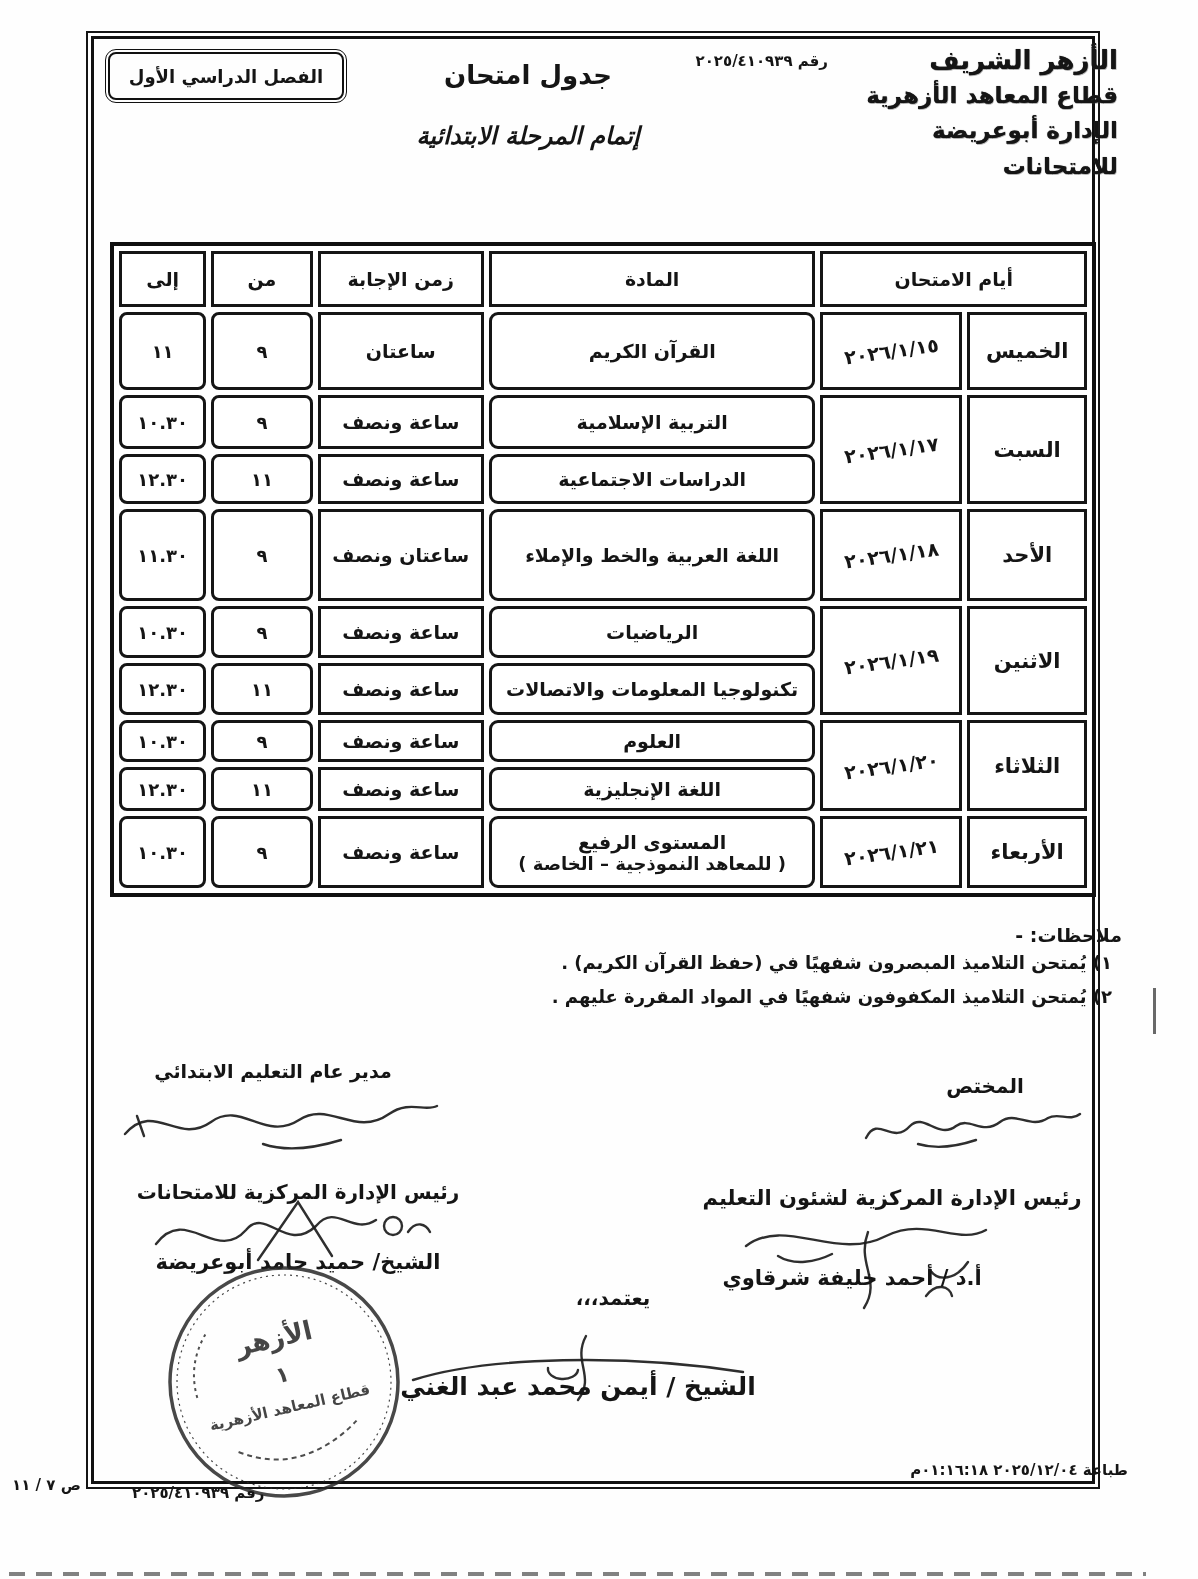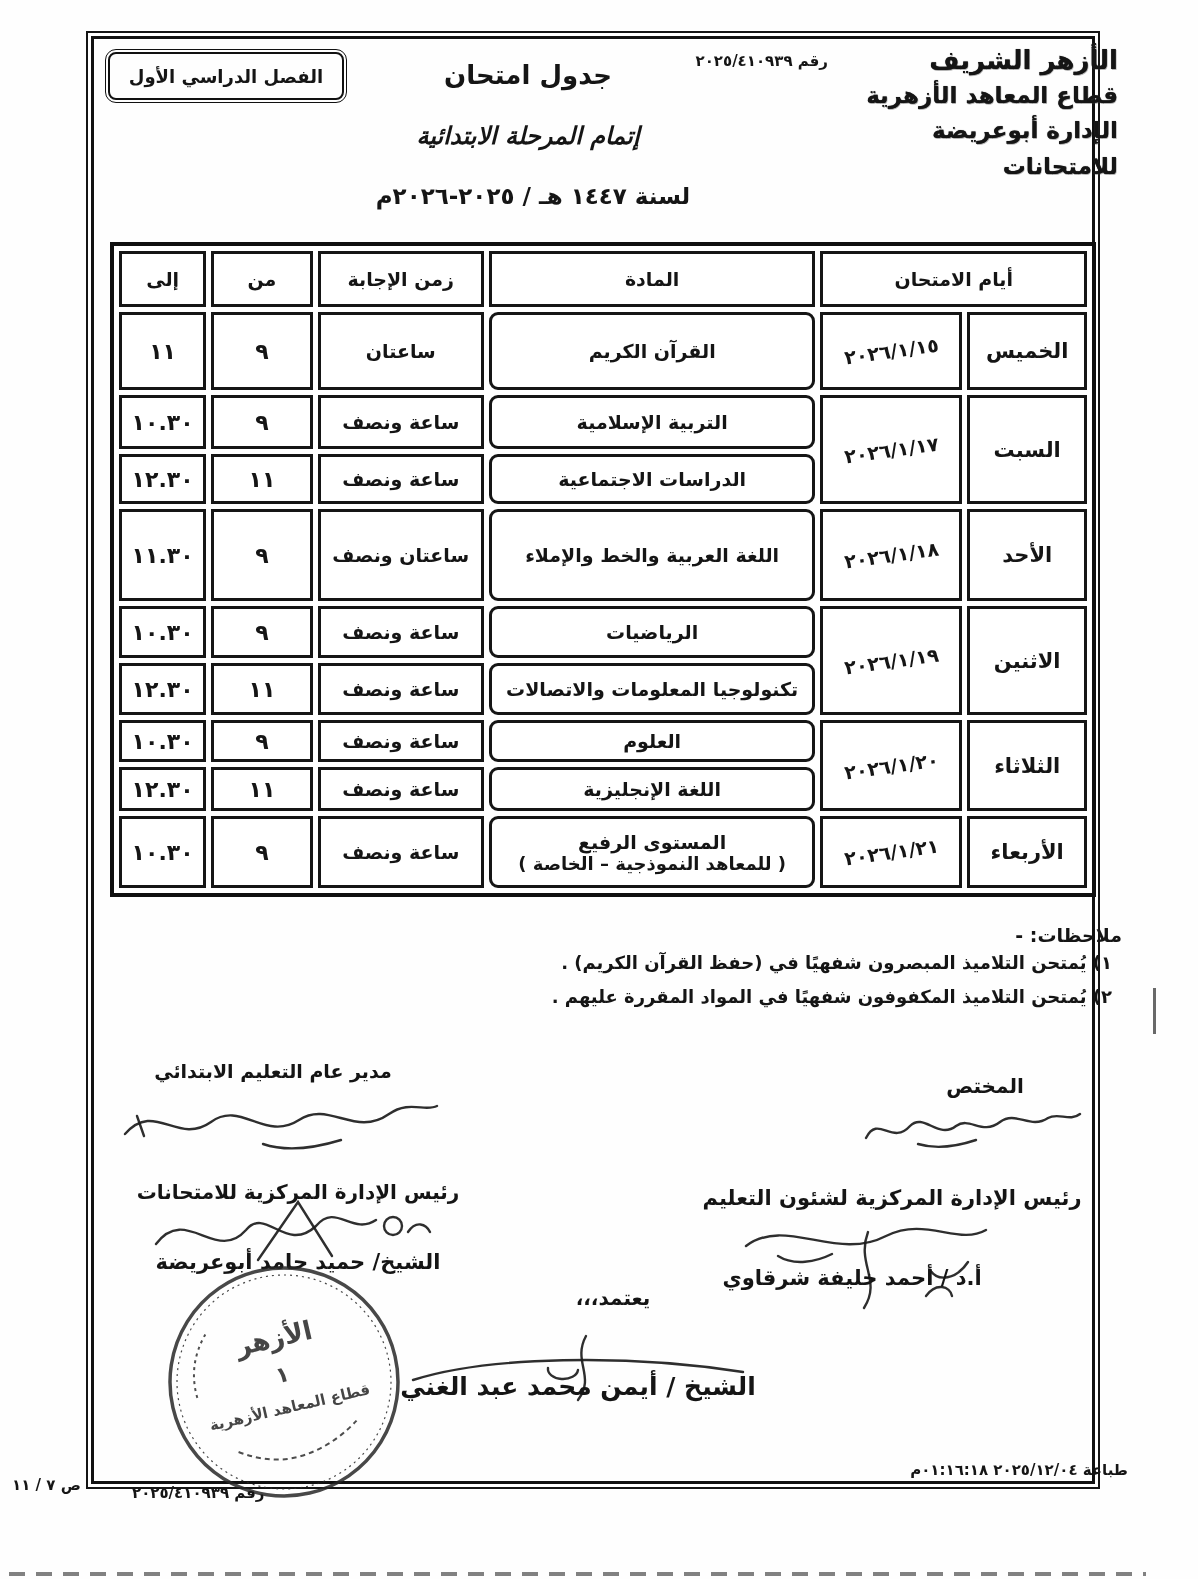--- a/index.html
+++ b/index.html
@@ -35,21 +35,21 @@
   table.exam{width:100%;border-collapse:separate;border-spacing:5px;table-layout:fixed;}
   table.exam th,table.exam td{border:3px solid #151515;background:#fff;text-align:center;
     vertical-align:middle;font-weight:bold;padding:2px 4px;overflow:hidden;}
   table.exam th{font-size:19px;}
   td.day{font-size:21px;}
   td.date{font-size:19px;}
   td.date .tilt{display:inline-block;transform:rotate(-8deg);white-space:nowrap;}
   td.subj{font-size:19px;border-radius:9px;}
   td.subj .subj2{font-size:18px;}
   td.dur{font-size:19px;}
-  td.num{font-size:22px;}
+  td.num{font-size:18px;border-radius:8px;}
   tr.h56{height:56px;} tr.h78{height:78px;} tr.h54{height:54px;} tr.h50{height:50px;}
   tr.h92{height:92px;} tr.h52{height:52px;} tr.h42{height:42px;} tr.h44{height:44px;} tr.h72{height:72px;}
 
   
   .notes{position:absolute;right:76px;top:924px;text-align:right;}
   .notes .nt{font-size:19px;font-weight:bold;}
   .notes .ni{font-size:18px;font-weight:bold;line-height:34px;margin-right:10px;}
 
   
   .sigtitle{position:absolute;font-weight:bold;text-align:center;white-space:nowrap;}
@@ -85,21 +85,20 @@
 
   <div class="org">
     <div class="fancy org-name">الأزهر الشريف</div>
     <div class="fancy org-sector">قطاع المعاهد الأزهرية</div>
     <div class="fancy org-admin">الإدارة أبوعريضة للامتحانات</div>
   </div>
   <div class="org-num">رقم ٢٠٢٥/٤١٠٩٣٩</div>
 
   <div class="t1">جدول امتحان</div>
   <div class="t2">إتمام المرحلة الابتدائية</div>
-  <div class="t3">لسنة ١٤٤٧ هـ / ٢٠٢٥-٢٠٢٦م</div>
 
   <div class="tablewrap">
     <table class="exam" dir="rtl">
       <colgroup>
         <col style="width:118px">
           <col style="width:140px">
           <col style="width:322px">
         <col style="width:164px">
           <col style="width:100px">
           <col style="width:86px">

